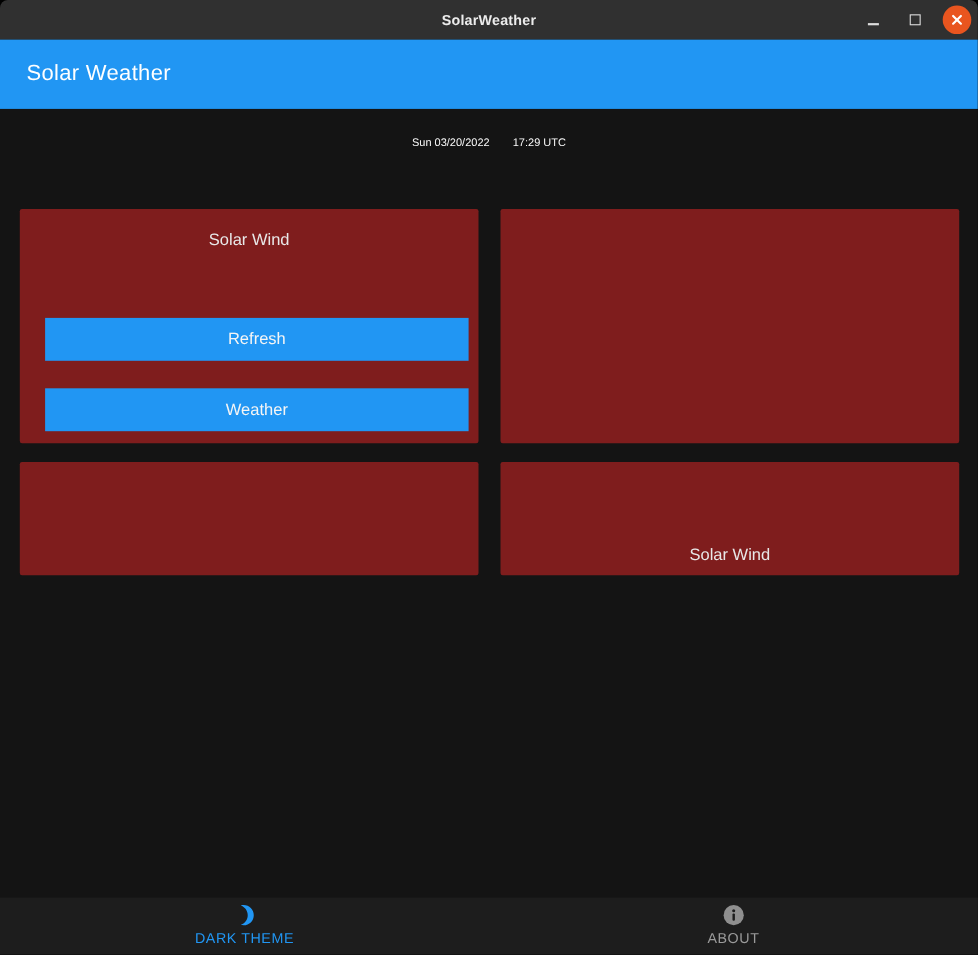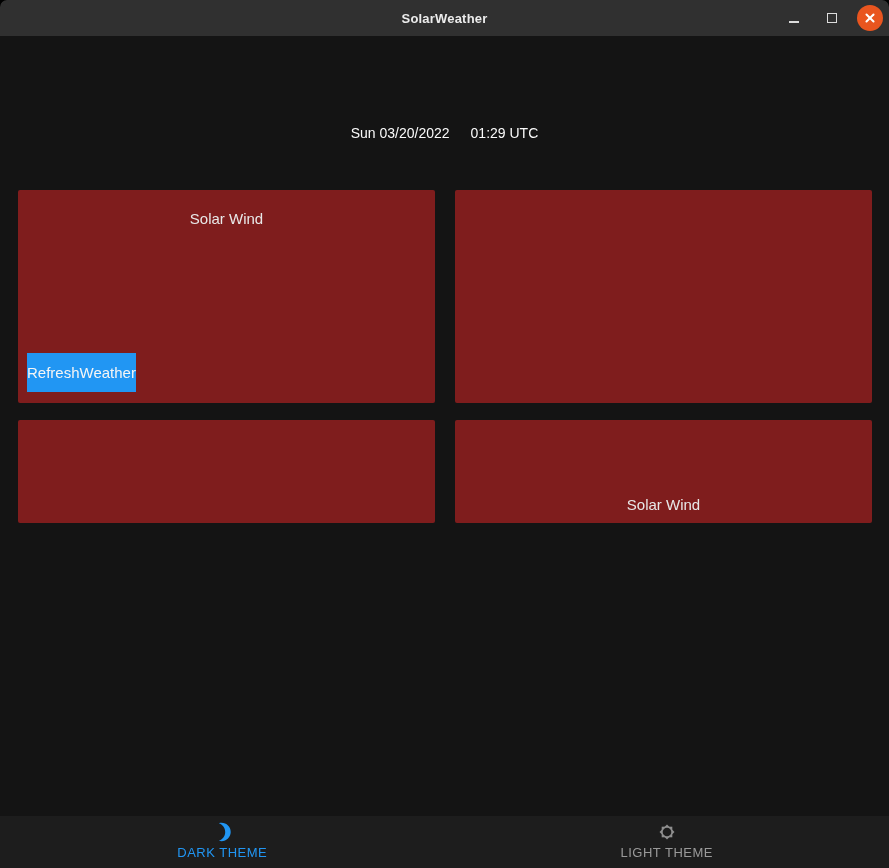--- a/index.html
+++ b/index.html
@@ -51,37 +51,37 @@
     background: #2196F3;
     display: flex; align-items: center;
     padding-left: 24px;
   }
   .app-header-title { color: #ffffff; font-size: 20px; font-weight: 400; letter-spacing: .3px; }
 
   
   .datetime-row {
     position: absolute; top: 125px; left: 0; right: 0;
     display: flex; justify-content: center; gap: 21px;
-    color: #fafafa; font-size: 14px;
+    color: #fafafa; font-size: 10px;
   }
 
   
   .card { position: absolute; background: #7f1d1d; border-radius: 2px; }
   .card-top-left     { left: 18px;  top: 190px; width: 417px; height: 213px; }
   .card-top-right    { left: 455px; top: 190px; width: 417px; height: 213px; }
   .card-bottom-left  { left: 18px;  top: 420px; width: 417px; height: 103px; }
   .card-bottom-right { left: 455px; top: 420px; width: 417px; height: 103px;
                        display: flex; align-items: flex-end; justify-content: center;
                        padding-bottom: 10px; }
   .card-title { color: #e8e8e8; font-size: 15px; text-align: center; }
   .card-top-left .card-title { padding-top: 20px; }
 
   .button-block {
-    position: absolute; left: 9px; right: 9px; bottom: 11px;
-    display: flex; flex-direction: row;
+    position: absolute; left: 23px; right: 9px; bottom: 11px;
+    display: flex; flex-direction: column; gap: 25px;
   }
   .card-button {
     height: 39px; border: none; background: #2196F3;
     color: #f5f5f5; font-size: 15px; font-family: inherit;
     cursor: pointer; display: flex; align-items: center; justify-content: center;
   }
 
   
   .bottom-nav {
     position: absolute; left: 0; right: 0; bottom: 0; height: 52px;
@@ -113,24 +113,27 @@
       </div>
       <div class="wc-btn">
         <span class="max-glyph"></span>
       </div>
       <div class="wc-btn close-btn">
         <span class="close-glyph"></span>
       </div>
     </div>
   </div>
 
+  <div class="app-header">
+    <span class="app-header-title">Solar Weather</span>
+  </div>
 
   <div class="datetime-row">
     <span>Sun 03/20/2022</span>
-    <span>01:29 UTC</span>
+    <span>17:29 UTC</span>
   </div>
 
   <div class="card card-top-left">
     <div class="card-title">Solar Wind</div>
     <div class="button-block">
       <button class="card-button">Refresh</button>
       <button class="card-button">Weather</button>
     </div>
   </div>
 
@@ -146,29 +149,27 @@
 
     <div class="nav-item active">
       <span class="nav-icon">
         <svg width="22" height="22" viewBox="0 0 24 24">
           <path transform="translate(2.5,0)" fill="#2196F3" d="M9 2c-1.05 0-2.05.16-3 .46 4.06 1.27 7 5.06 7 9.54 0 4.48-2.94 8.27-7 9.54.95.3 1.95.46 3 .46 5.52 0 10-4.48 10-10S14.52 2 9 2z"></path>
         </svg>
       </span>
       <span class="nav-label">DARK THEME</span>
     </div>
 
+
     <div class="nav-item">
       <span class="nav-icon">
         <svg width="22" height="22" viewBox="0 0 24 24">
-          <g fill="#8f8f8f">
-            <rect x="6.2" y="6.2" width="11.6" height="11.6"></rect>
-            <rect x="6.2" y="6.2" width="11.6" height="11.6" transform="rotate(45 12 12)"></rect>
-          </g>
-          <circle cx="12" cy="12" r="4.7" fill="#1d1d1d"></circle>
+          <circle cx="12" cy="12" r="10" fill="#8f8f8f"></circle>
+          <circle cx="12" cy="7.6" r="1.5" fill="#1d1d1d"></circle>
+          <rect x="10.8" y="10.2" width="2.4" height="7.2" rx="1" fill="#1d1d1d"></rect>
         </svg>
       </span>
-      <span class="nav-label">LIGHT THEME</span>
+      <span class="nav-label">ABOUT</span>
     </div>
-
 
 
   </div>
 </div>
 
 </body></html>

